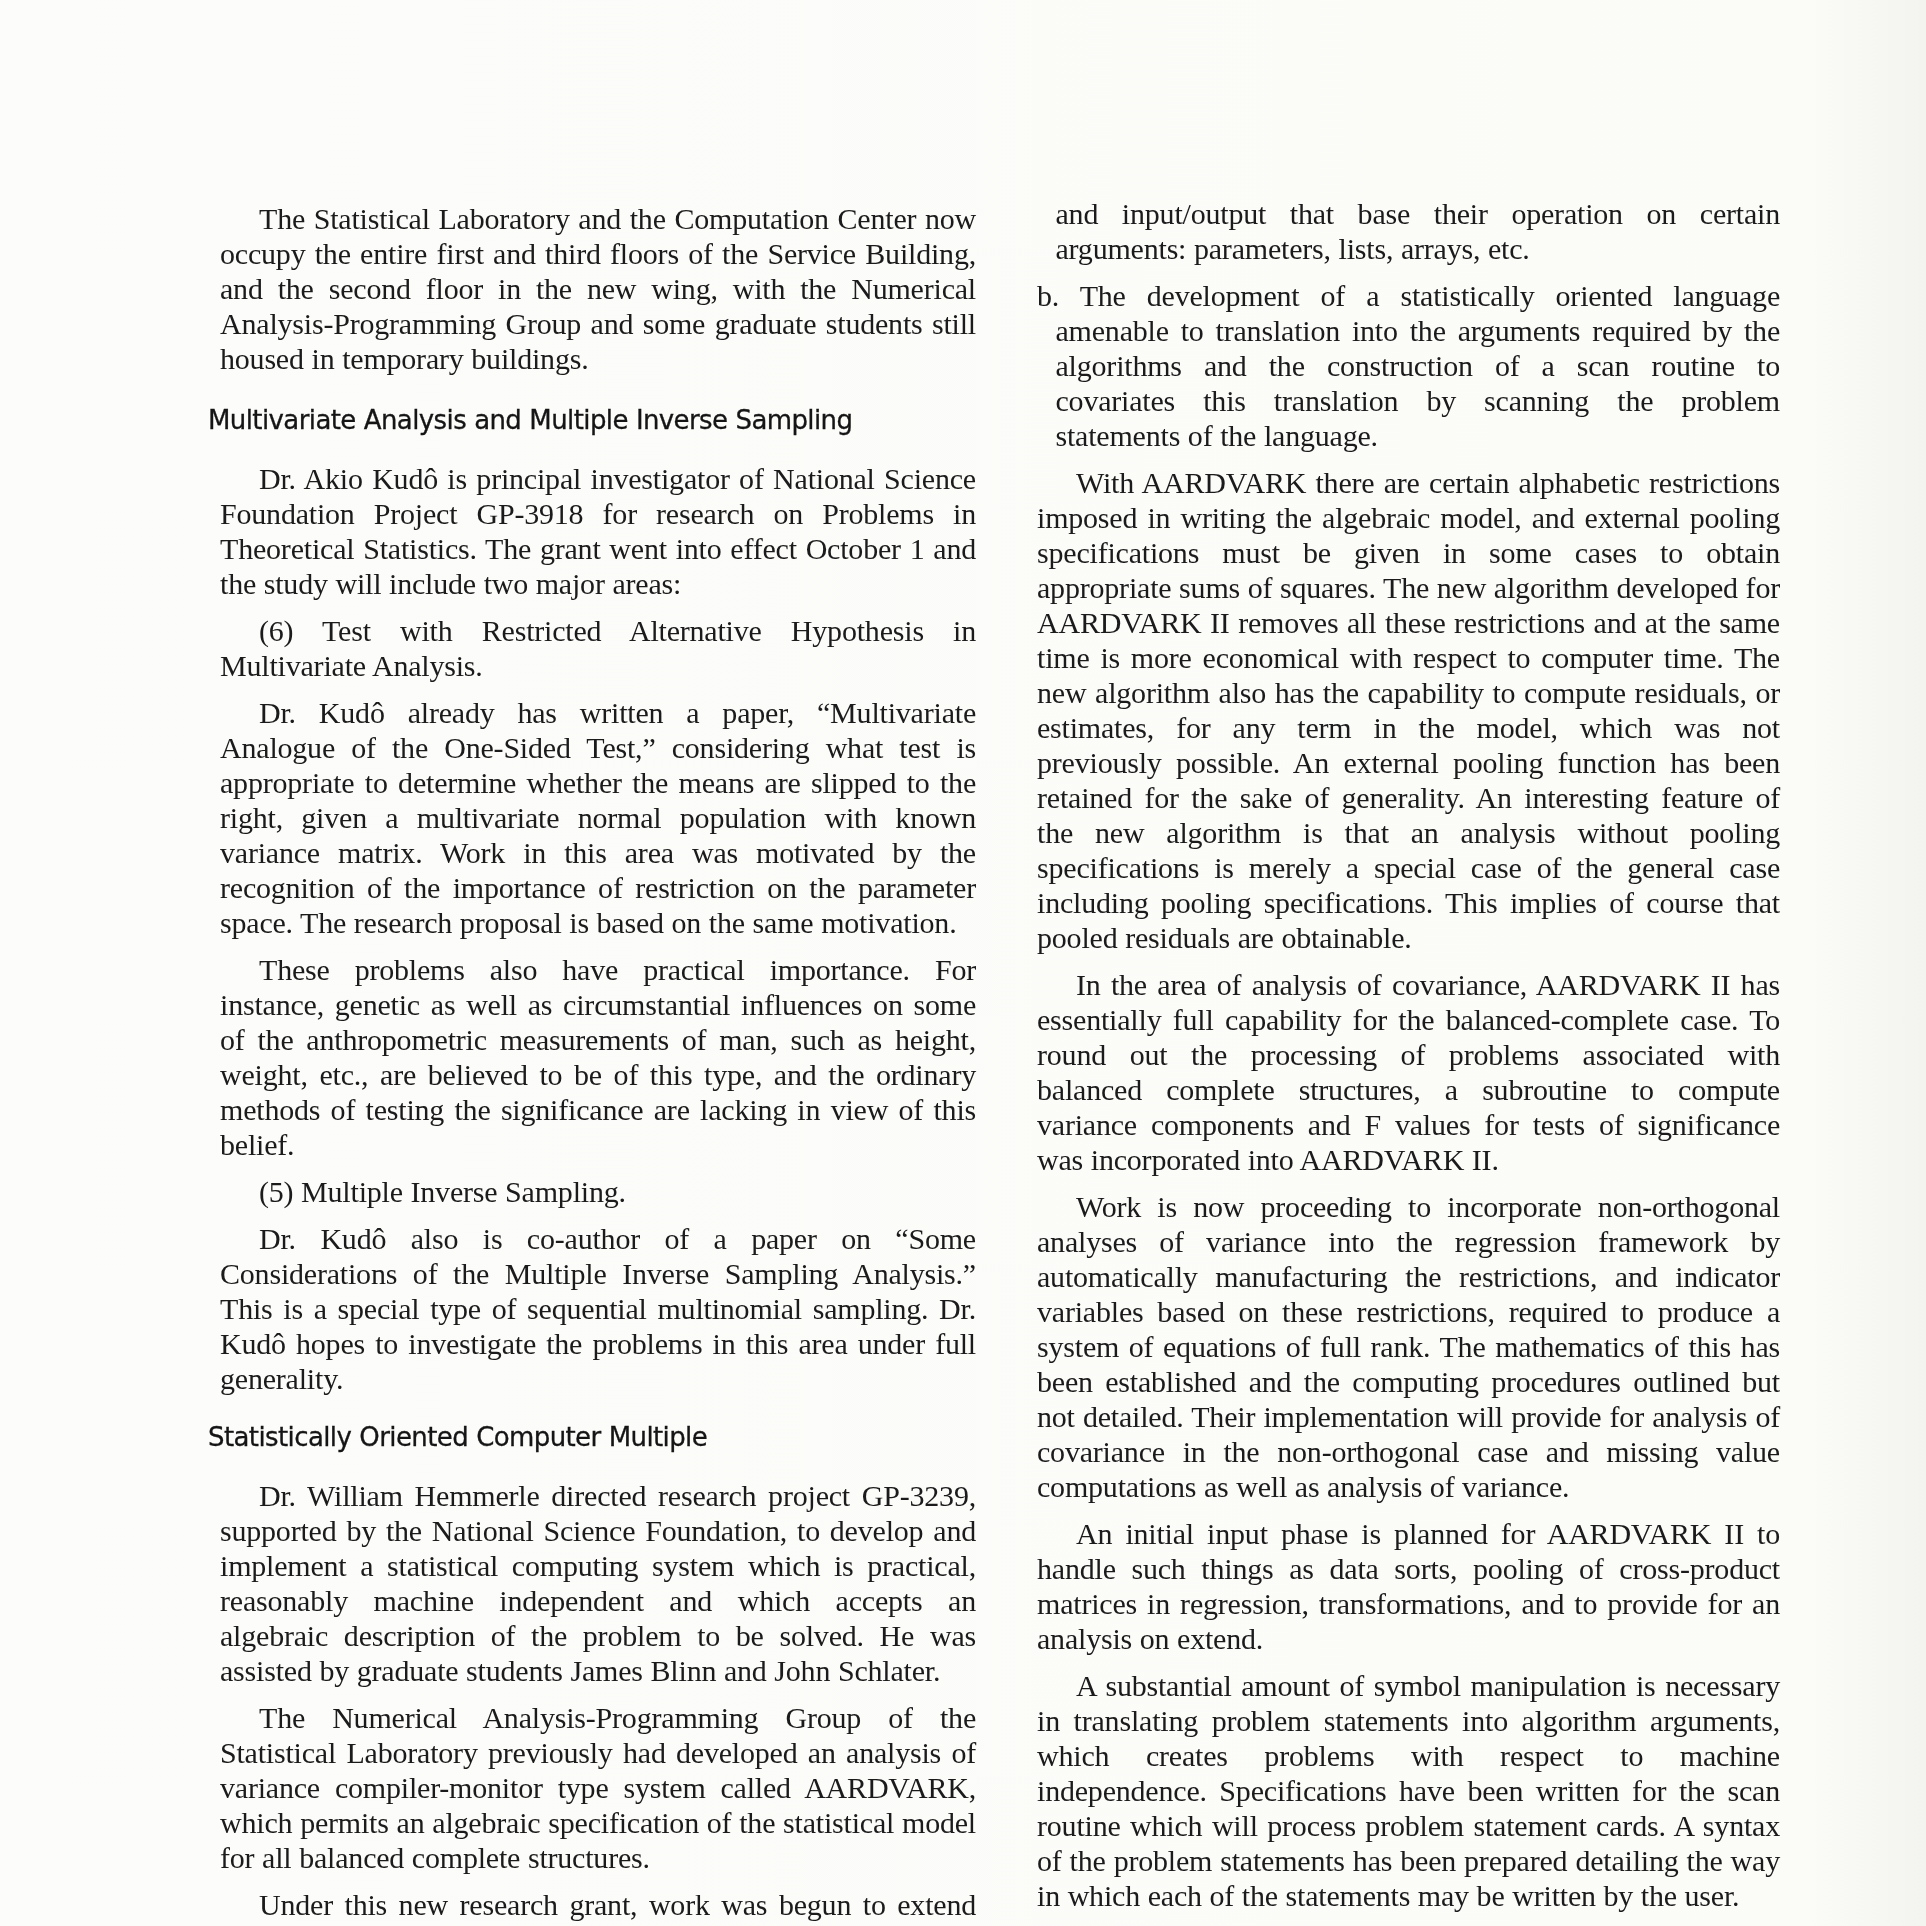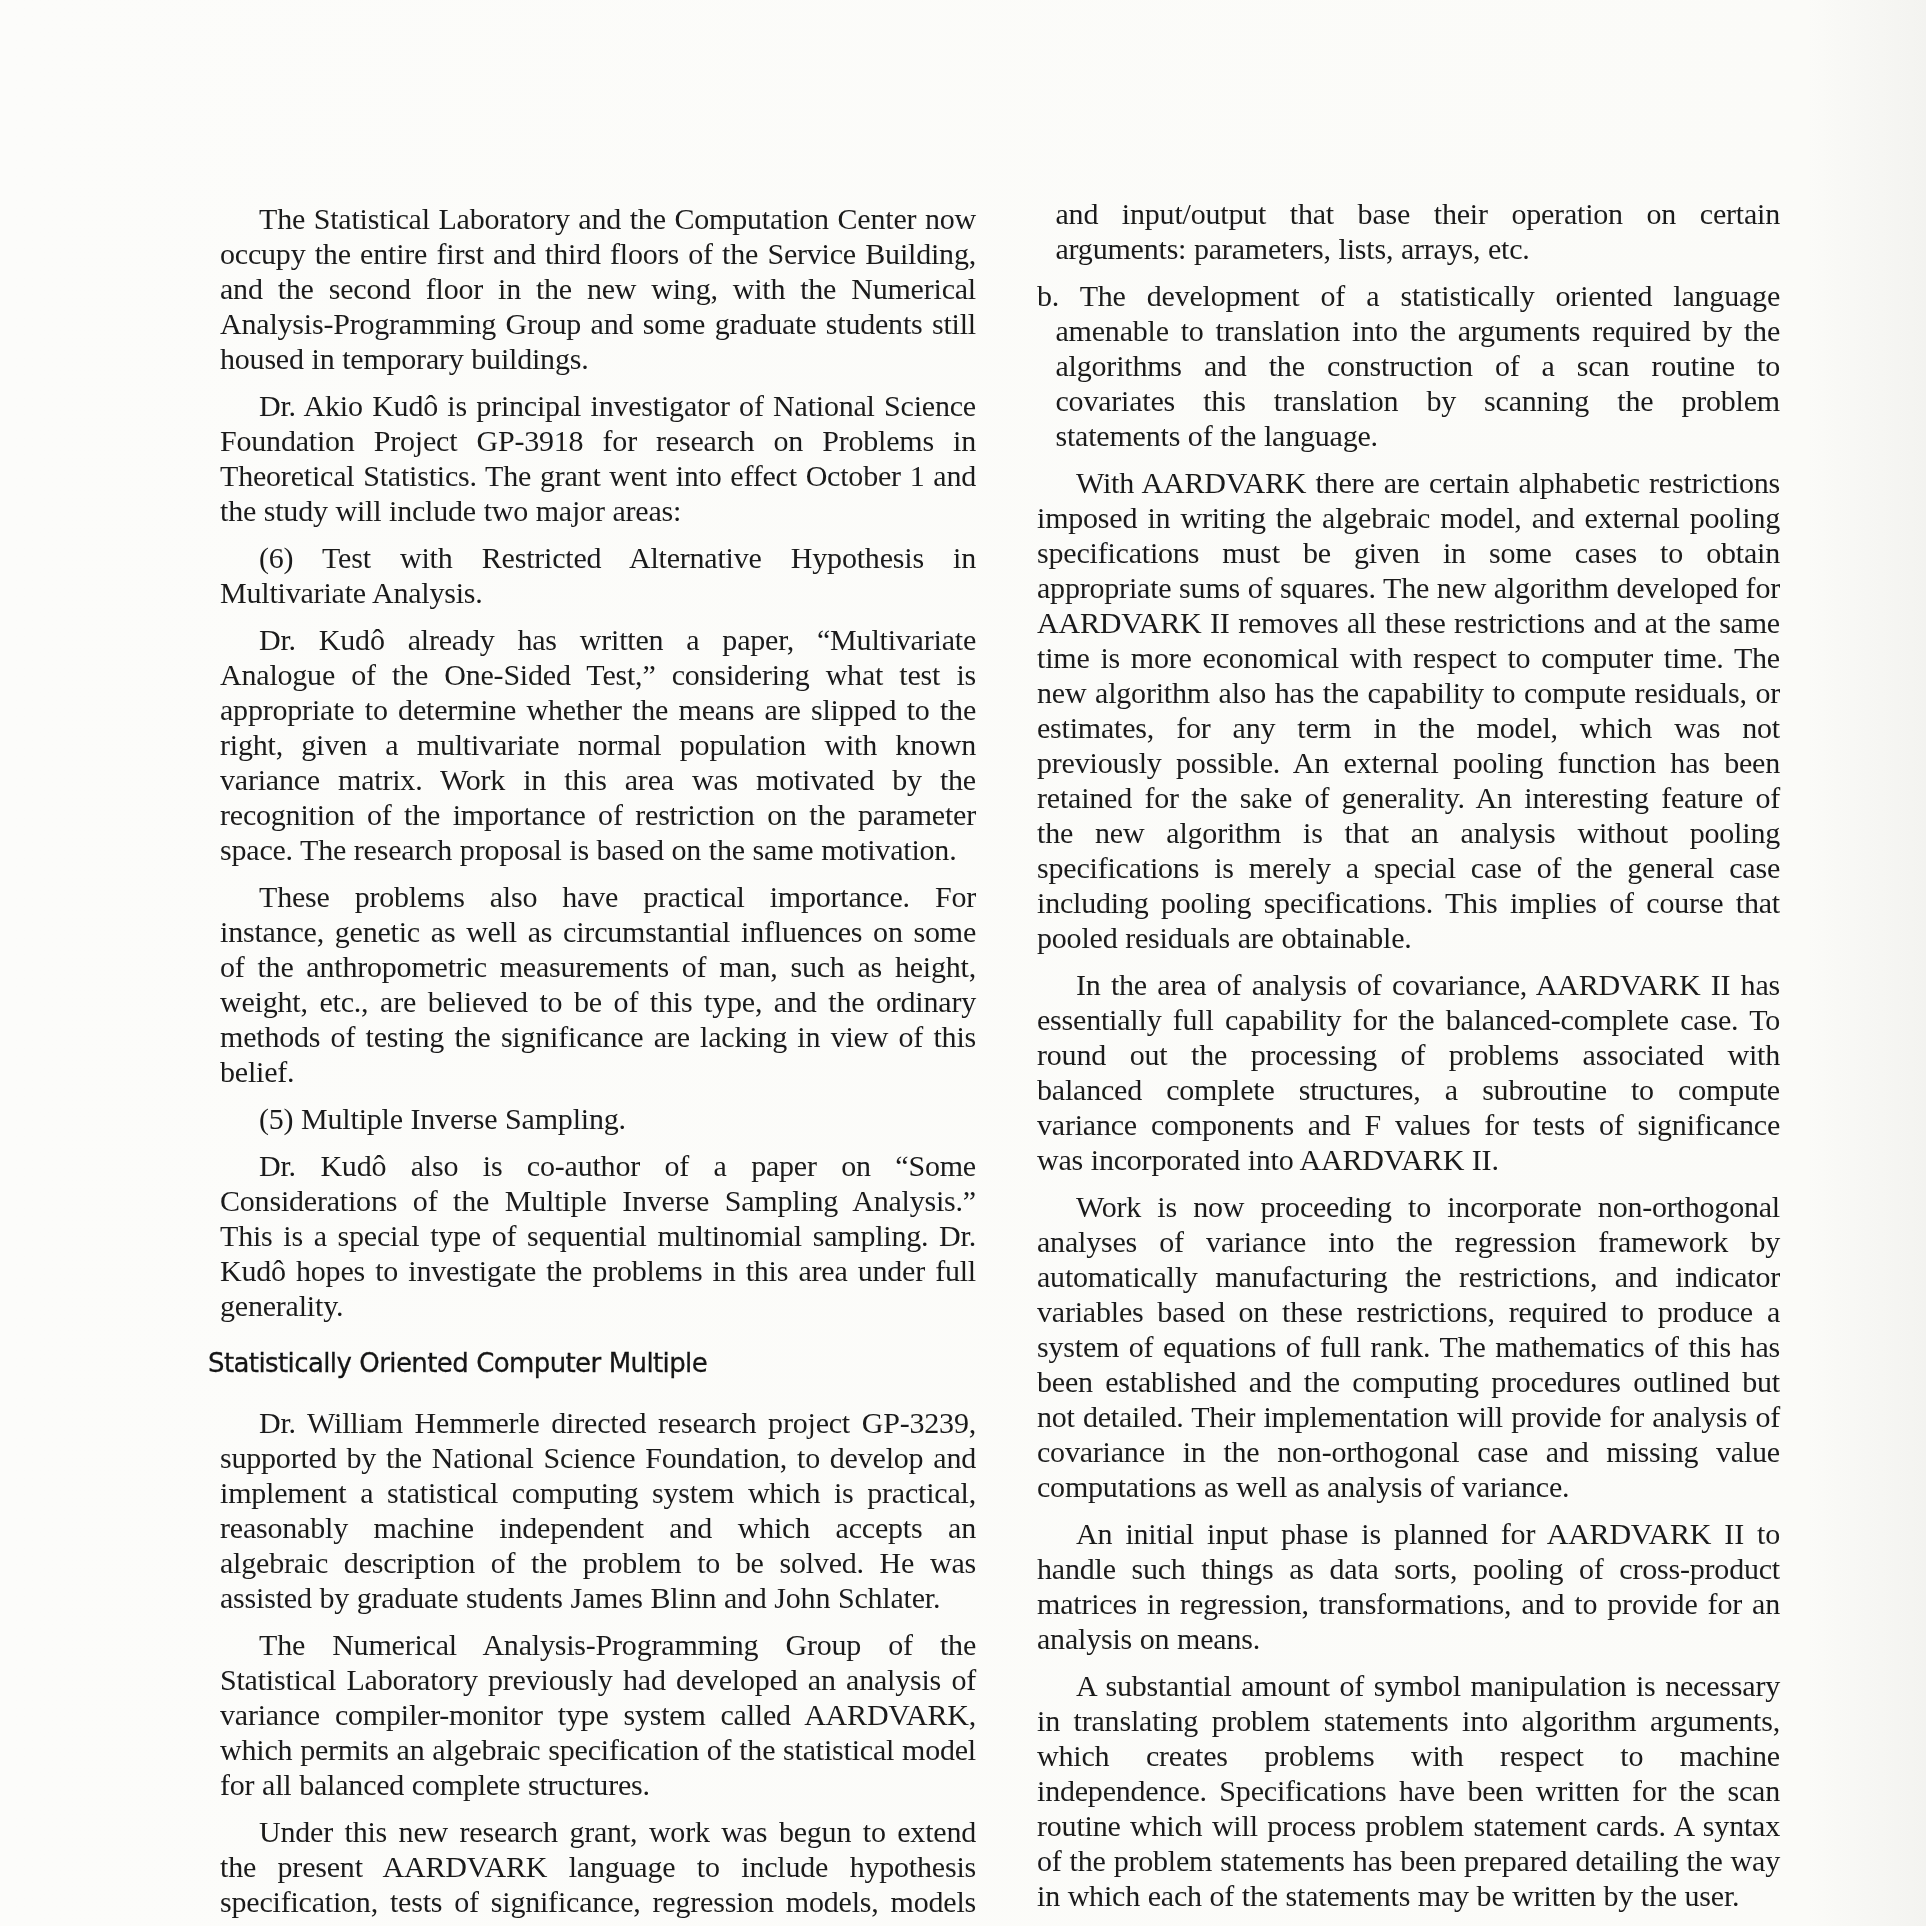--- a/index.html
+++ b/index.html
@@ -42,40 +42,41 @@
   .col h2.first { margin-top: 29px; }
 </style>
 </head>
 <body>
 
 <div class="page">
 
   <div class="col left">
     <p>The Statistical Laboratory and the Computation Center now occupy the entire first and third floors of the Service Building, and the second floor in the new wing, with the Numerical Analysis-Programming Group and some graduate students still housed in temporary buildings.</p>
 
+    <h2 class="first">Multivariate Analysis and Multiple Inverse Sampling</h2>
     <p>Dr. Akio Kudô is principal investigator of National Science Foundation Project GP-3918 for research on Problems in Theoretical Statistics. The grant went into effect October 1 and the study will include two major areas:</p>
     <p>(6) Test with Restricted Alternative Hypothesis in Multivariate Analysis.</p>
     <p>Dr. Kudô already has written a paper, “Multivariate Analogue of the One-Sided Test,” considering what test is appropriate to determine whether the means are slipped to the right, given a multivariate normal population with known variance matrix. Work in this area was motivated by the recognition of the importance of restriction on the parameter space. The research proposal is based on the same motivation.</p>
     <p>These problems also have practical importance. For instance, genetic as well as circumstantial influences on some of the anthropometric measurements of man, such as height, weight, etc., are believed to be of this type, and the ordinary methods of testing the significance are lacking in view of this belief.</p>
     <p>(5) Multiple Inverse Sampling.</p>
     <p>Dr. Kudô also is co-author of a paper on “Some Considerations of the Multiple Inverse Sampling Analysis.” This is a special type of sequential multinomial sampling. Dr. Kudô hopes to investigate the problems in this area under full generality.</p>
 
     <h2>Statistically Oriented Computer Multiple</h2>
     <p>Dr. William Hemmerle directed research project GP-3239, supported by the National Science Foundation, to develop and implement a statistical computing system which is practical, reasonably machine independent and which accepts an algebraic description of the problem to be solved. He was assisted by graduate students James Blinn and John Schlater.</p>
     <p>The Numerical Analysis-Programming Group of the Statistical Laboratory previously had developed an analysis of variance compiler-monitor type system called AARDVARK, which permits an algebraic specification of the statistical model for all balanced complete structures.</p>
     <p>Under this new research grant, work was begun to extend the present AARDVARK language to include hypothesis specification, tests of significance, regression models, models for incomplete structures such as Latin Squares and Lattices, models for the general non-orthogonal case with fixed effects including interaction terms, models with multiple covariates, as well as factor analytic models.</p>
 
   </div>
 
   <div class="col right">
     <p class="noindent" style="padding-left:18.5px">and input/output that base their operation on certain arguments: parameters, lists, arrays, etc.</p>
     <p class="listitem" style="text-indent:-18.5px;padding-left:18.5px">b. The development of a statistically oriented language amenable to translation into the arguments required by the algorithms and the construction of a scan routine to covariates this translation by scanning the problem statements of the language.</p>
     <p>With AARDVARK there are certain alphabetic restrictions imposed in writing the algebraic model, and external pooling specifications must be given in some cases to obtain appropriate sums of squares. The new algorithm developed for AARDVARK II removes all these restrictions and at the same time is more economical with respect to computer time. The new algorithm also has the capability to compute residuals, or estimates, for any term in the model, which was not previously possible. An external pooling function has been retained for the sake of generality. An interesting feature of the new algorithm is that an analysis without pooling specifications is merely a special case of the general case including pooling specifications. This implies of course that pooled residuals are obtainable.</p>
     <p class="gap">In the area of analysis of covariance, AARDVARK II has essentially full capability for the balanced-complete case. To round out the processing of problems associated with balanced complete structures, a subroutine to compute variance components and F values for tests of significance was incorporated into AARDVARK II.</p>
     <p class="gap">Work is now proceeding to incorporate non-orthogonal analyses of variance into the regression framework by automatically manufacturing the restrictions, and indicator variables based on these restrictions, required to produce a system of equations of full rank. The mathematics of this has been established and the computing procedures outlined but not detailed. Their implementation will provide for analysis of covariance in the non-orthogonal case and missing value computations as well as analysis of variance.</p>
-    <p class="gap">An initial input phase is planned for AARDVARK II to handle such things as data sorts, pooling of cross-product matrices in regression, transformations, and to provide for an analysis on means.</p>
+    <p class="gap">An initial input phase is planned for AARDVARK II to handle such things as data sorts, pooling of cross-product matrices in regression, transformations, and to provide for an analysis on extend.</p>
     <p class="gap">A substantial amount of symbol manipulation is necessary in translating problem statements into algorithm arguments, which creates problems with respect to machine independence. Specifications have been written for the scan routine which will process problem statement cards. A syntax of the problem statements has been prepared detailing the way in which each of the statements may be written by the user.</p>
     <p class="gap">Attention was given to methods for handling problems associated with balanced-incomplete structures. However to date no satisfactory algorithm has been developed to handle this entire class of problems in a general manner.</p>
 
   </div>
 
 </div>
 
 
 </body></html>

